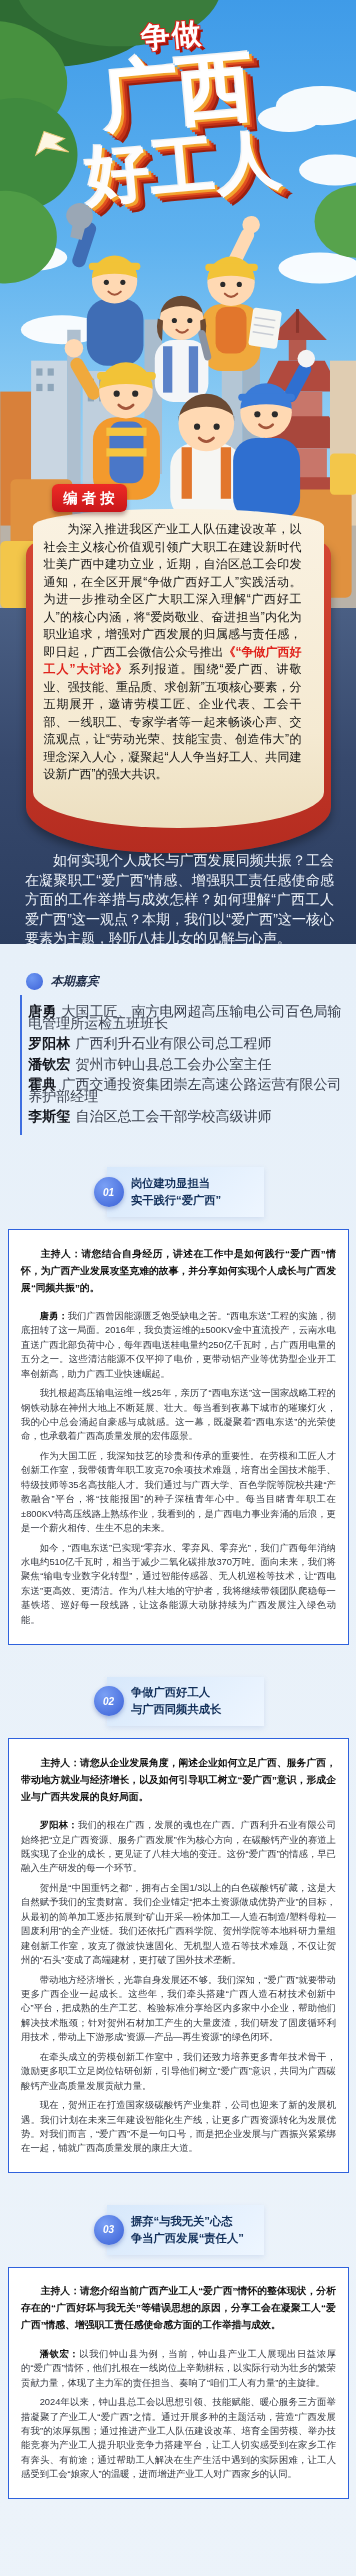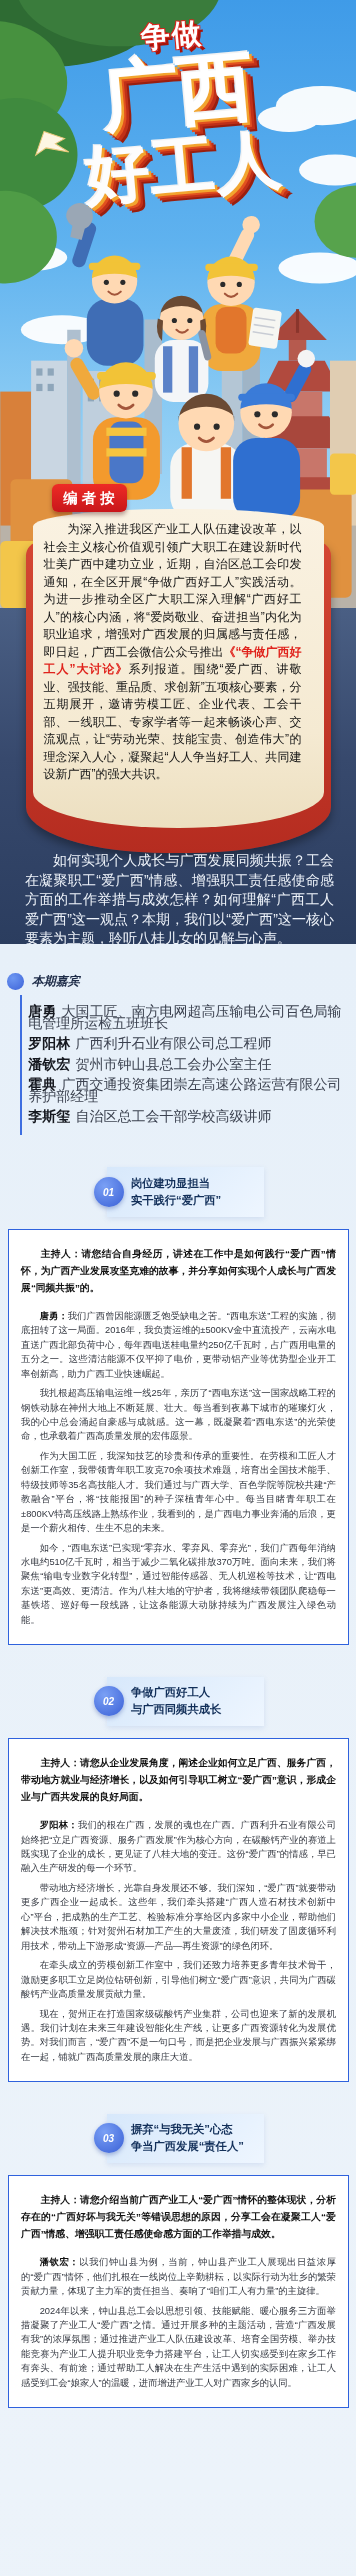--- a/index.html
+++ b/index.html
@@ -36,21 +36,21 @@
     border-radius:48% 48% 50% 50% / 17.5px 17.5px 36px 36px;}
   .book-text{position:absolute;left:17.5px;top:12.4px;width:258px;
     font-size:12px;line-height:17.5px;color:#141414;text-align:justify;text-indent:2em;}
   .hl-red{color:#e0231c;font-weight:bold;}
   .intro-q{position:absolute;left:25px;top:851px;width:309px;z-index:6;
     font-size:14px;line-height:19.6px;color:#eef3fa;text-align:justify;text-indent:2em;}
   
   .main{position:absolute;left:0;top:944px;width:357px;height:3085px;overflow:hidden;
     background:linear-gradient(180deg,#e7f0f9 0%,#ecf3fa 50%,#e7eff8 100%);}
   .guests{padding-top:29px;}
-  .g-head{display:flex;align-items:center;margin-left:7px;}
+  .g-head{display:flex;align-items:center;margin-left:26px;}
   .g-dot{width:16.5px;height:16.5px;border-radius:50%;
     background:radial-gradient(circle at 35% 30%,#6d97f2,#3d63d8);}
   .g-title{margin-left:8.2px;font-size:12px;font-weight:bold;font-style:italic;color:#1d2b47;}
   .g-body{margin-left:20px;margin-top:5.2px;border-left:2.1px solid #3e6ee0;padding:2.1px 10.3px 5.2px 6.2px;}
   .g-row{margin:7.7px 0;font-size:14px;color:#3c4250;line-height:12.4px;}
   .g-row b{color:#15181f;margin-right:5.2px;}
   
   .sec-badge{position:relative;width:170px;margin:32px auto 12.4px auto;}
   .sec-badge .bx{margin-left:13.4px;background:linear-gradient(135deg,#d7e8fb 0%,#eef6ff 100%);
     padding:7.7px 10.3px 7.7px 24px;box-shadow:0 1.5px 5.2px rgba(80,120,200,.15);}
@@ -273,20 +273,21 @@
       <div class="sec-badge">
         <div class="bx">
           <div class="tl">争做广西好工人</div>
           <div class="tl">与广西同频共成长</div>
         </div>
         <div class="num">02</div>
       </div>
       <div class="card">
         <p class="q">主持人：请您从企业发展角度，阐述企业如何立足广西、服务广西，带动地方就业与经济增长，以及如何引导职工树立“爱广西”意识，形成企业与广西共发展的良好局面。</p>
         <p class="para"><b>罗阳林：</b><span>我们的根在广西，发展的魂也在广西。广西利升石业有限公司始终把“立足广西资源、服务广西发展”作为核心方向，在碳酸钙产业的赛道上既实现了企业的成长，更见证了八桂大地的变迁。这份“爱广西”的情感，早已融入生产研发的每一个环节。</span></p>
+        <p class="para">贺州是“中国重钙之都”，拥有占全国1/3以上的白色碳酸钙矿藏，这是大自然赋予我们的宝贵财富。我们企业锚定“把本土资源做成优势产业”的目标，从最初的简单加工逐步拓展到“矿山开采—粉体加工—人造石制造/塑料母粒—固废利用”的全产业链。我们还依托广西科学院、贺州学院等本地科研力量组建创新工作室，攻克了微波快速固化、无机型人造石等技术难题，不仅让贺州的“石头”变成了高端建材，更打破了国外技术垄断。</p>
         <p class="para">带动地方经济增长，光靠自身发展还不够。我们深知，“爱广西”就要带动更多广西企业一起成长。这些年，我们牵头搭建“广西人造石材技术创新中心”平台，把成熟的生产工艺、检验标准分享给区内多家中小企业，帮助他们解决技术瓶颈；针对贺州石材加工产生的大量废渣，我们研发了固废循环利用技术，带动上下游形成“资源—产品—再生资源”的绿色闭环。</p>
         <p class="para">在牵头成立的劳模创新工作室中，我们还致力培养更多青年技术骨干，激励更多职工立足岗位钻研创新，引导他们树立“爱广西”意识，共同为广西碳酸钙产业高质量发展贡献力量。</p>
         <p class="para">现在，贺州正在打造国家级碳酸钙产业集群，公司也迎来了新的发展机遇。我们计划在未来三年建设智能化生产线，让更多广西资源转化为发展优势。对我们而言，“爱广西”不是一句口号，而是把企业发展与广西振兴紧紧绑在一起，铺就广西高质量发展的康庄大道。</p>
       </div>
       <div class="sec-badge">
         <div class="bx">
           <div class="tl">摒弃“与我无关”心态</div>
           <div class="tl">争当广西发展“责任人”</div>
         </div>
         <div class="num">03</div>

